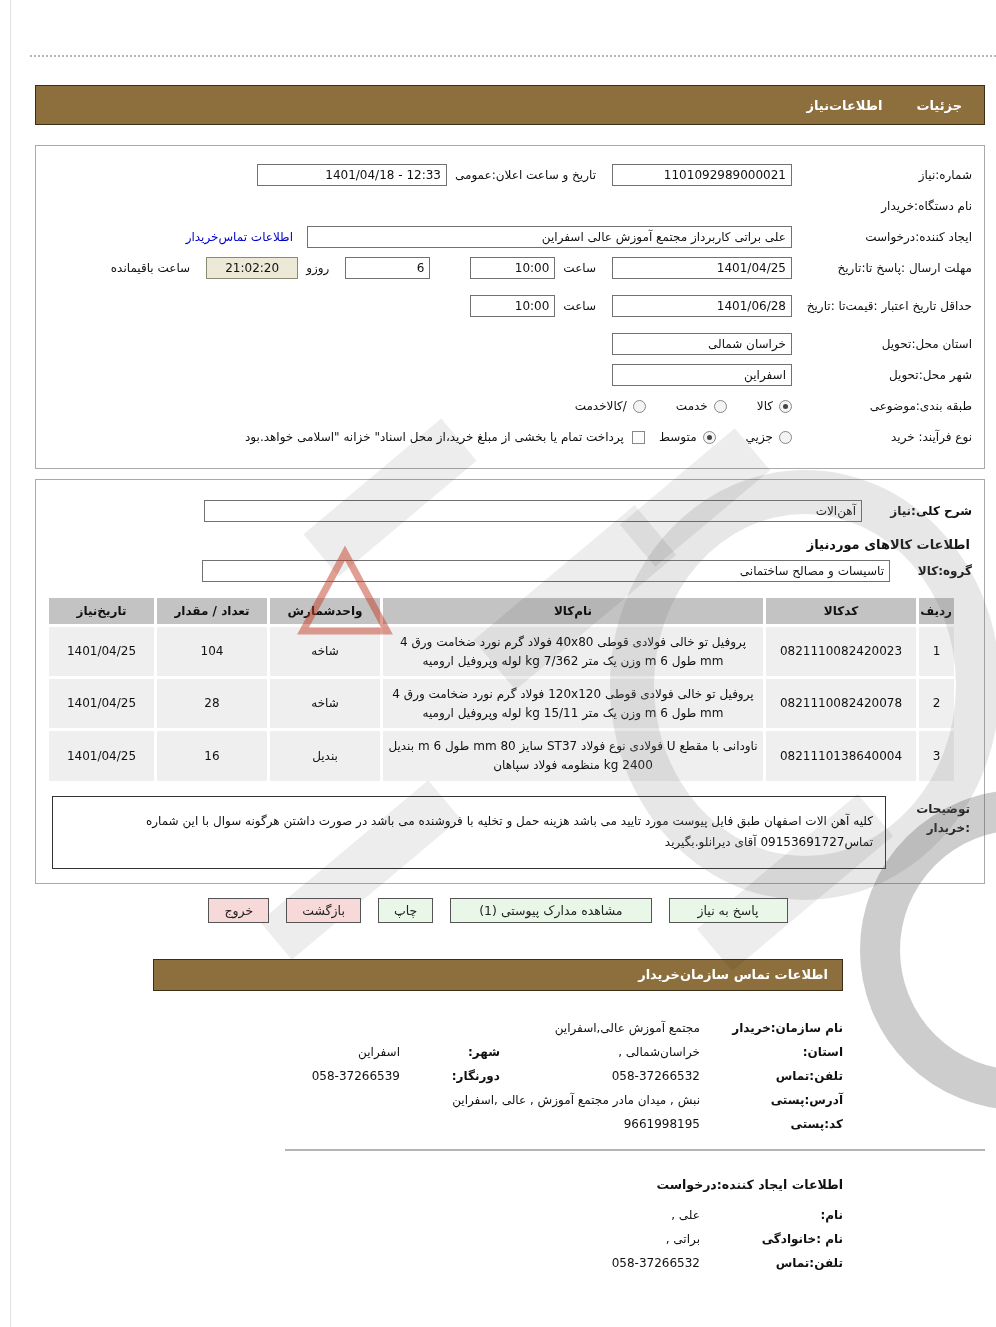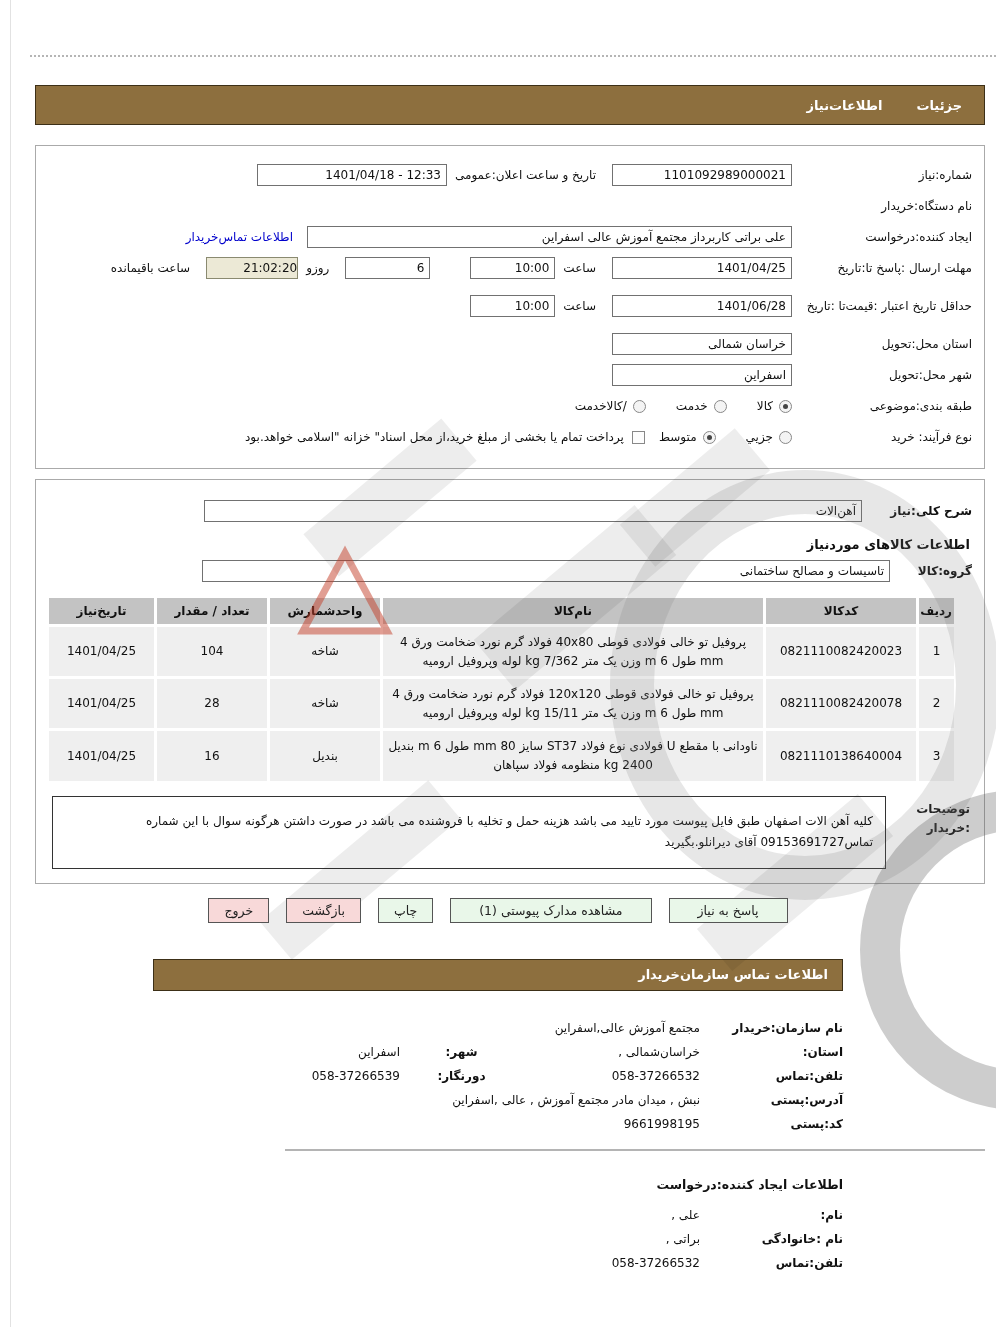--- a/index.html
+++ b/index.html
@@ -33,21 +33,21 @@
   .p1 { margin-top:20px; padding:10px 0 12px; }
   .p2 { margin-top:10px; padding:12px 0 14px; }
 
   .row { display:flex; align-items:center; margin:7px 0; min-height:24px; }
   .lbl { width:192px; padding:0 12px 0 10px; text-align:right; line-height:1.5; flex:none; }
   .midlbl { margin:0 16px 0 8px; flex:none; }
   .inp { height:22px; line-height:20px; border:1px solid #717171; background:#fff;
          padding:0 5px; white-space:nowrap; overflow:hidden; flex:none; }
   .ltr { direction:ltr; text-align:right; }
   .w85 { width:85px; } .w180 { width:180px; } .w190 { width:190px; } .w485 { width:485px; }
-  .timer { width:92px; height:22px; line-height:20px; text-align:right; background:#ece9d6;
+  .timer { width:92px; height:22px; line-height:20px; text-align:center; background:#ece9d6;
            border:1px solid #8a8a70; direction:ltr; flex:none; }
   .link { color:#0000cc; margin-right:14px; cursor:pointer; white-space:nowrap; }
 
   .radio { width:13px; height:13px; border-radius:50%; border:1px solid #888; background:#f4f4f4;
            display:inline-block; position:relative; flex:none; margin-left:6px; }
   .radio.sel::after { content:""; position:absolute; inset:3px; border-radius:50%; background:#444; }
   .optlbl { margin-left:30px; }
   .checkbox { width:13px; height:13px; border:1px solid #888; background:#fdfdfd;
               display:inline-block; flex:none; margin:0 14px 0 8px; }
   .cbnote { white-space:nowrap; }
@@ -78,21 +78,21 @@
          padding:4px 15px; cursor:pointer; color:#222; }
   .btn.wide { padding:4px 28px; }
   .btn.green { background:#e9f7e9; }
   .btn.pink { background:#f8d9d9; }
 
   
   .contact { width:690px; margin:0 auto; position:relative; z-index:1; }
   .crow { display:flex; align-items:baseline; margin:10px 0; }
   .cl { width:143px; font-weight:bold; flex:none; }
   .cv { width:200px; text-align:right; white-space:nowrap; flex:none; }
-  .cl2 { width:100px; font-weight:bold; text-align:center; flex:none;padding-left:23px; }
+  .cl2 { width:100px; font-weight:bold; text-align:right; flex:none;padding-left:23px; }
   .cv2 { width:150px; text-align:right; white-space:nowrap; flex:none; }
   .divider { height:2px; background:#b4b4b4; margin:18px -142px 18px 132px; }
   .c-title { font-weight:bold; font-size:12.5px; margin:26px 0 16px; }
   .first { margin-top:30px; }
 </style>
 </head>
 <body>
 
 <div class="page">
   <div class="vline"></div>

